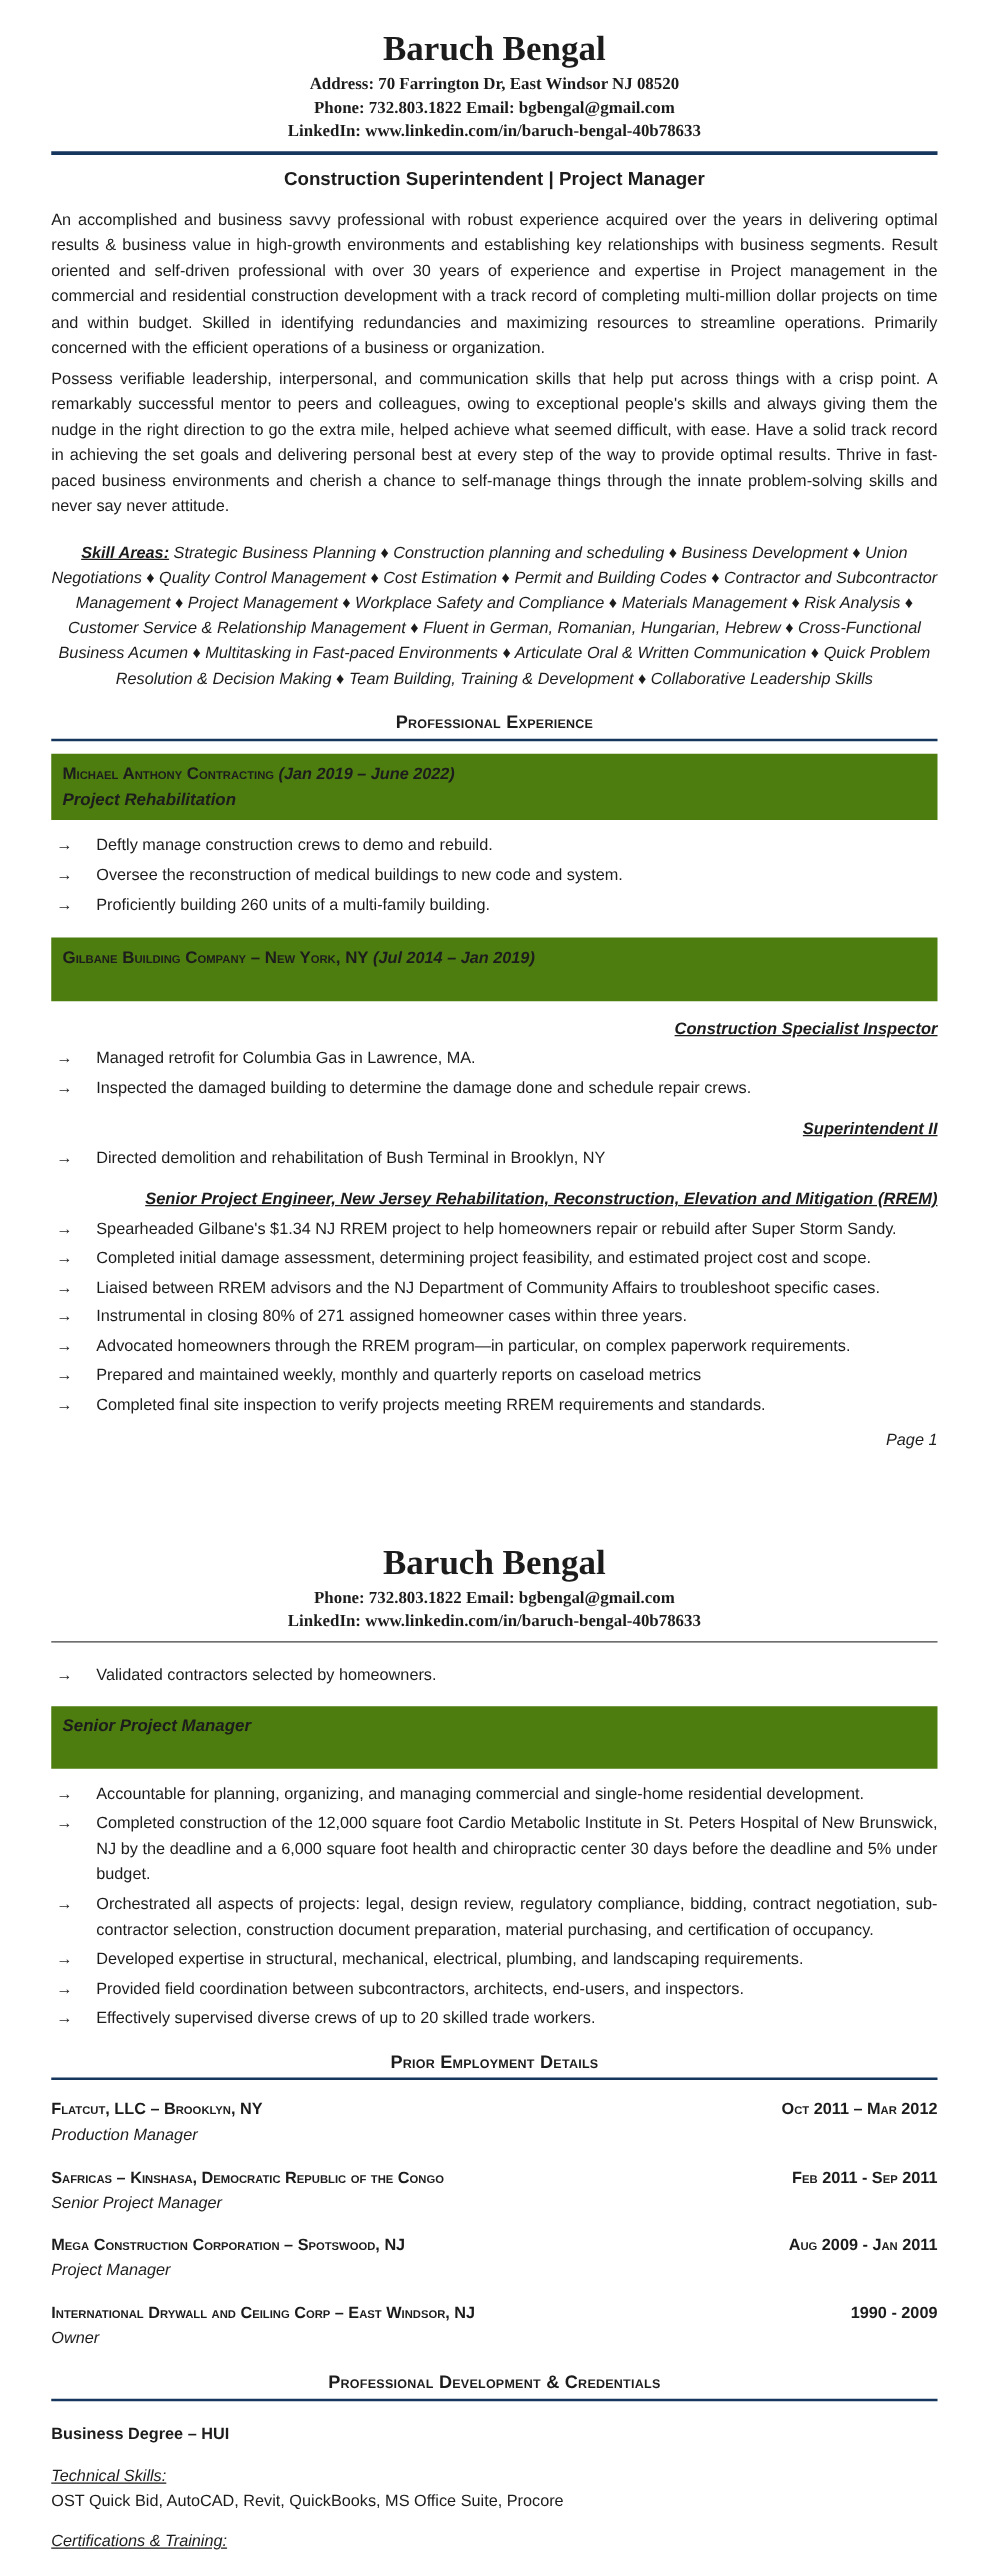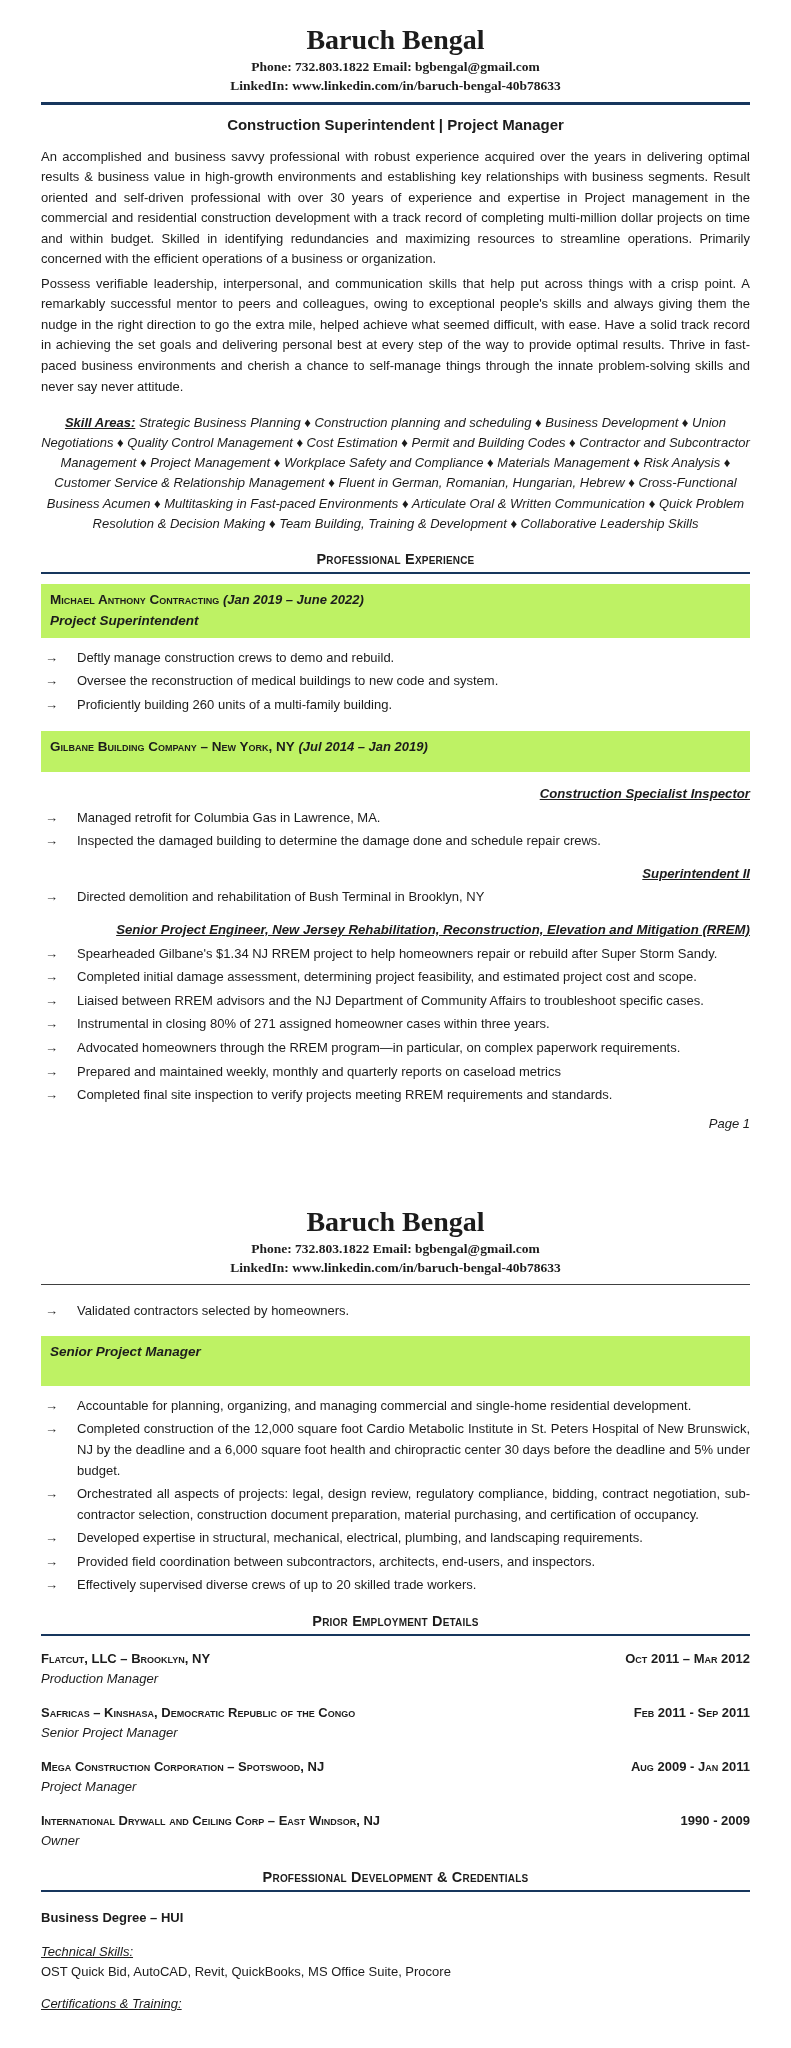--- a/index.html
+++ b/index.html
@@ -29,21 +29,21 @@
   .skills-label{font-weight:bold;text-decoration:underline;}
 
   
   .section-heading{
     text-align:center;font-weight:bold;font-variant:small-caps;
     font-size:14.5px;letter-spacing:.2px;margin-top:16px;line-height:1.3;
   }
   .section-rule{border:none;border-top:2.5px solid #17365d;margin:3px 0 10px 0;}
 
   
-  .company-block{background:#bef264;padding:5px 9px 6px 9px;margin:4px 0 10px 0;}
+  .company-block{background:#4d7c0f;padding:5px 9px 6px 9px;margin:4px 0 10px 0;}
   .company-block.pad-bottom{padding-bottom:24px;}
   .company-name{font-weight:bold;font-variant:small-caps;font-size:13.5px;}
   .company-dates{font-weight:bold;font-style:italic;}
   .block-role{font-weight:bold;font-style:italic;font-size:13.5px;}
 
   
   .bullet{display:flex;margin:0 0 3px 0;}
   .arrow{flex:0 0 32px;padding-left:4px;color:#2a2a2a;}
   .bullet-text{flex:1;text-align:justify;}
 
@@ -64,20 +64,21 @@
   .cred-label{font-style:italic;text-decoration:underline;margin-top:14px;}
   .cred-line{line-height:1.35;margin:0 0 5px 0;}
 </style>
 </head>
 <body>
 
 <div class="page page1">
 
   <div class="doc-header">
     <div class="candidate-name">Baruch Bengal</div>
+    <div class="contact-line">Address: 70 Farrington Dr, East Windsor NJ  08520</div>
     <div class="contact-line">Phone: 732.803.1822 Email: bgbengal@gmail.com</div>
     <div class="contact-line">LinkedIn: www.linkedin.com/in/baruch-bengal-40b78633</div>
   </div>
   <hr class="hr-navy">
 
   <div class="role-title">Construction Superintendent | Project Manager</div>
 
   <p class="summary">An accomplished and business savvy professional with robust experience acquired over the years in delivering optimal results &amp; business value in high-growth environments and establishing key relationships with business segments. Result oriented and self-driven professional with over 30 years of experience and expertise in Project management in the commercial and residential construction development with a track record of completing multi-million dollar projects on time and within budget. Skilled in identifying redundancies and maximizing resources to streamline operations. Primarily concerned with the efficient operations of a business or organization.</p>
   <p class="summary">Possess verifiable leadership, interpersonal, and communication skills that help put across things with a crisp point. A remarkably successful mentor to peers and colleagues, owing to exceptional people's skills and always giving them the nudge in the right direction to go the extra mile, helped achieve what seemed difficult, with ease. Have a solid track record in achieving the set goals and delivering personal best at every step of the way to provide optimal results. Thrive in fast-paced business environments and cherish a chance to self-manage things through the innate problem-solving skills and never say never attitude.</p>
 
@@ -86,36 +87,36 @@
   </div>
 
   <div class="section-heading">Professional Experience</div>
   <hr class="section-rule">
 
   <div class="company-block">
     <div>
       <span class="company-name">Michael Anthony Contracting</span>
       <span class="company-dates">(Jan 2019 – June 2022)</span>
     </div>
-    <div class="block-role">Project Superintendent</div>
+    <div class="block-role">Project Rehabilitation</div>
   </div>
   <div class="bullet">
       <span class="arrow">→</span>
       <span class="bullet-text">Deftly manage construction crews to demo and rebuild.</span>
     </div>
   <div class="bullet">
       <span class="arrow">→</span>
       <span class="bullet-text">Oversee the reconstruction of medical buildings to new code and system.</span>
     </div>
   <div class="bullet">
       <span class="arrow">→</span>
       <span class="bullet-text">Proficiently building 260 units of a multi-family building.</span>
     </div>
 
-  <div class="company-block" style="margin-top:16px;padding-bottom:14px;">
+  <div class="company-block" style="margin-top:16px;padding-bottom:24px;">
     <div>
       <span class="company-name">Gilbane Building Company – New York, NY</span>
       <span class="company-dates">(Jul 2014 – Jan 2019)</span>
     </div>
   </div>
 
   <div class="subrole">Construction Specialist Inspector</div>
   <div class="bullet">
       <span class="arrow">→</span>
       <span class="bullet-text">Managed retrofit for Columbia Gas in Lawrence, MA.</span>

